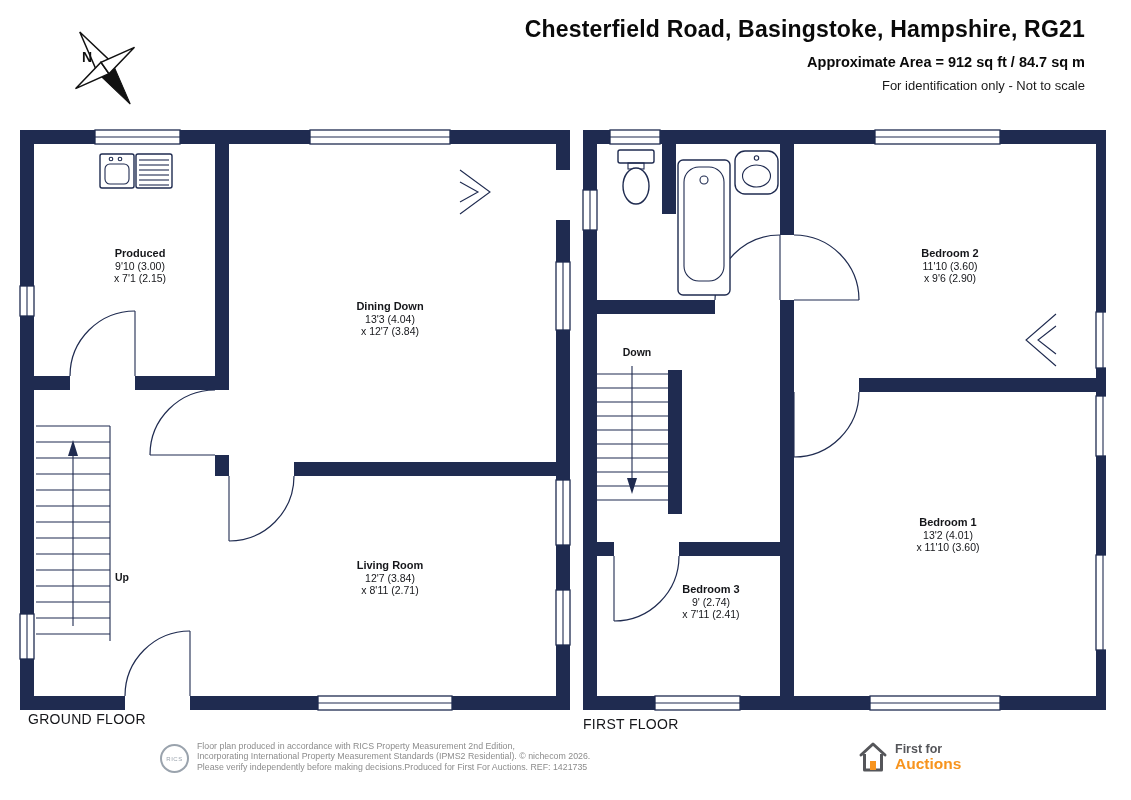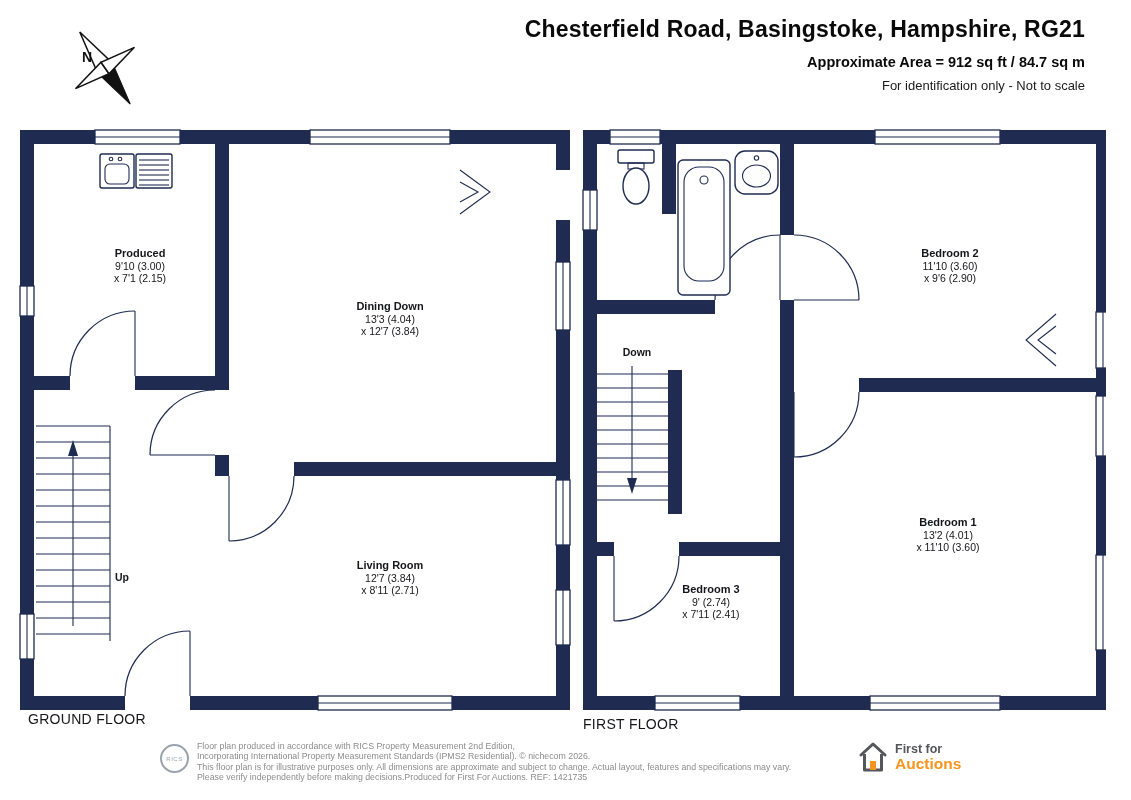--- a/index.html
+++ b/index.html
@@ -250,21 +250,20 @@
     <div class="room-dim">9' (2.74)</div>
     <div class="room-dim">x 7'11 (2.41)</div>
   </div>
   <div class="stairs-label" style="left:637px;top:346px">Down</div>
   <div class="floor-title" style="left:583px;top:716px">FIRST FLOOR</div>
 
   <div class="roundel">RICS</div>
   <div class="footer-text">
     <div>Floor plan produced in accordance with RICS Property Measurement 2nd Edition,</div>
     <div>Incorporating International Property Measurement Standards (IPMS2 Residential).   © nichecom 2026.</div>
-    <div>This floor plan is for illustrative purposes only. All dimensions are approximate and subject to change. Actual layout, features and specifications may vary.</div>
     <div>Please verify independently before making decisions.Produced for First For Auctions.    REF:  1421735</div>
   </div>
 
   <div class="logo">
     <svg width="30" height="34" viewBox="0 0 30 34">
       <path d="M3 15 L15 4 L27 15" fill="none" stroke="#55565a" stroke-width="3" stroke-linecap="round" stroke-linejoin="round"></path>
       <path d="M6.5 14 V30 H23.5 V14" fill="none" stroke="#55565a" stroke-width="3" stroke-linejoin="round"></path>
       <rect x="12" y="21" width="6" height="9" fill="var(--accent,#f7941e)"></rect>
     </svg>
     <div class="logo-text">

